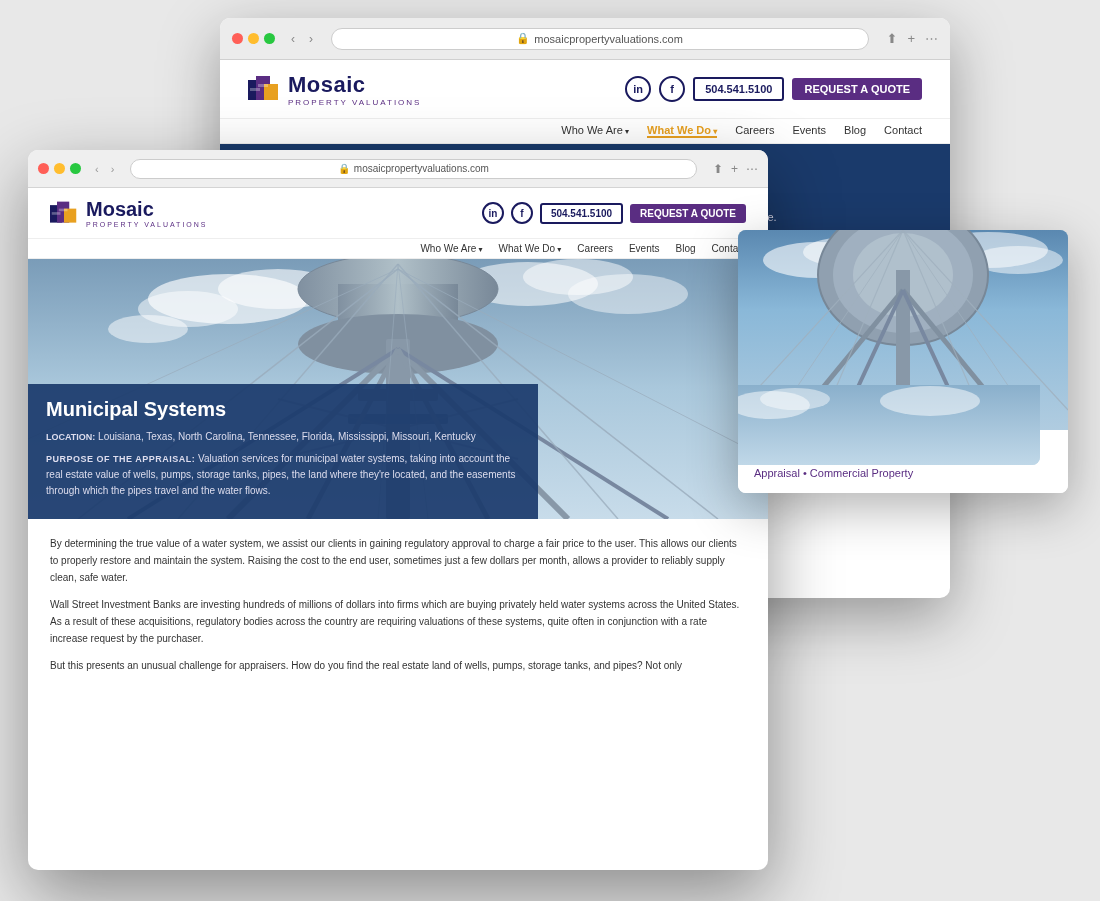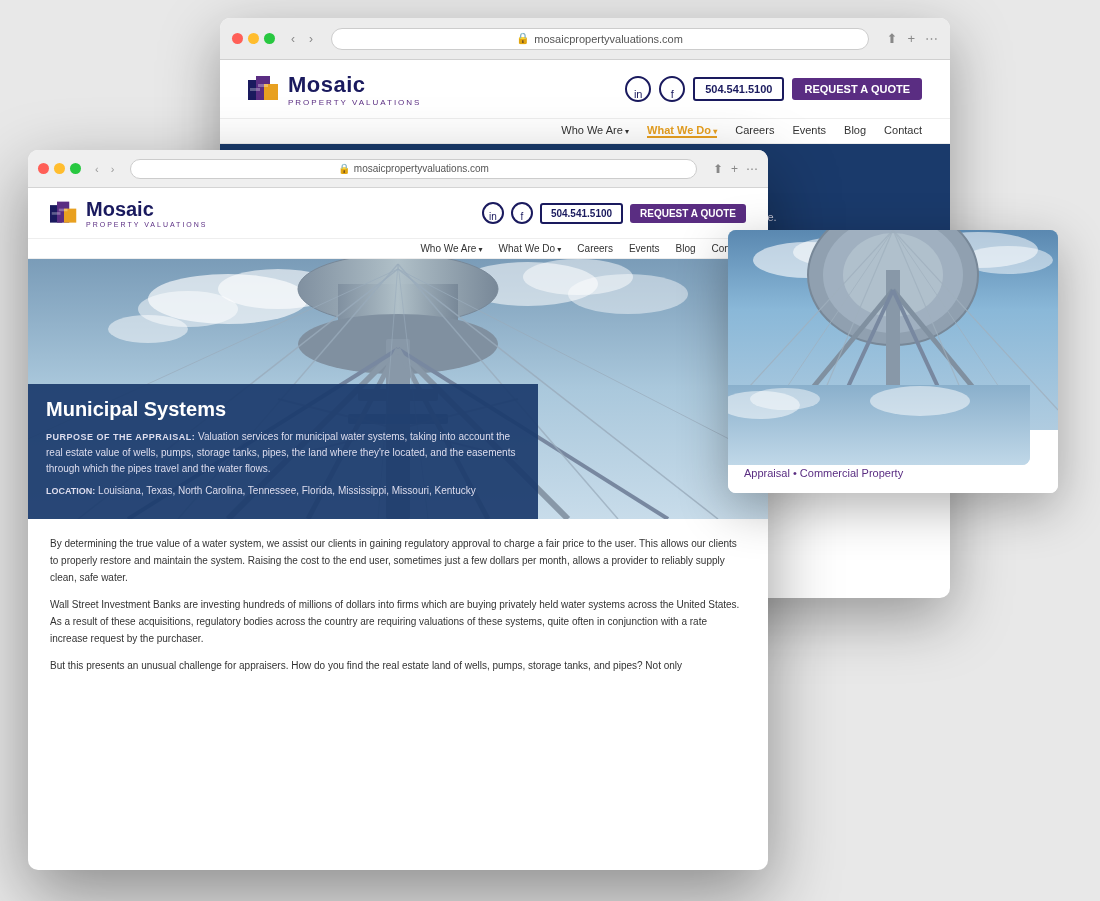--- a/index.html
+++ b/index.html
@@ -102,24 +102,24 @@
     }
     .back-header-right {
       display: flex;
       align-items: center;
       gap: 8px;
     }
     .social-btn {
       width: 26px; height: 26px;
       border-radius: 50%;
       border: 2px solid #1a1a5e;
-      display: flex; align-items: flex-end; justify-content: center;
+      display: flex; align-items: center; justify-content: center;
       color: #1a1a5e;
       font-size: 11px;
-      font-weight: 400;
+      font-weight: 700;
       cursor: pointer;
     }
     .phone-btn-back {
       border: 2px solid #1a1a5e;
       color: #1a1a5e;
       padding: 4px 10px;
       border-radius: 3px;
       font-size: 11px;
       font-weight: 600;
       cursor: pointer;
@@ -353,21 +353,21 @@
       font-size: 10px;
       line-height: 1.7;
       color: #333;
       margin-bottom: 10px;
     }
 
     
     .muni-card {
       position: absolute;
       top: 230px;
-      right: 42px;
+      right: 32px;
       width: 330px;
       background: #fff;
       border-radius: 8px;
       box-shadow: 0 15px 50px rgba(0,0,0,0.3);
       overflow: hidden;
     }
     .muni-card-img {
       width: 100%;
       height: 200px;
       background: linear-gradient(180deg, #8ab0c8 0%, #b0cde0 40%, #c8dcea 70%, #90a8bc 100%);
@@ -602,26 +602,26 @@
       <line x1="370" y1="5" x2="350" y2="260" stroke="#9aacbc" stroke-width="1" opacity="0.6"></line>
       <line x1="370" y1="5" x2="400" y2="260" stroke="#9aacbc" stroke-width="1" opacity="0.6"></line>
 
       <line x1="250" y1="140" x2="490" y2="200" stroke="#8898a8" stroke-width="2" opacity="0.7"></line>
       <line x1="490" y1="140" x2="250" y2="200" stroke="#8898a8" stroke-width="2" opacity="0.7"></line>
     </svg>
 
     <div class="front-hero-overlay">
       <h2>Municipal Systems</h2>
       <p>
+        <span class="location-label">LOCATION:</span>
+        <span class="location-val">Louisiana, Texas, North Carolina, Tennessee, Florida, Mississippi, Missouri, Kentucky</span>
+      </p>
+      <p>
         <span class="label">PURPOSE OF THE APPRAISAL:</span>
         <span>Valuation services for municipal water systems, taking into account the real estate value of wells, pumps, storage tanks, pipes, the land where they're located, and the easements through which the pipes travel and the water flows.</span>
-      </p>
-      <p>
-        <span class="location-label">LOCATION:</span>
-        <span class="location-val">Louisiana, Texas, North Carolina, Tennessee, Florida, Mississippi, Missouri, Kentucky</span>
       </p>
     </div>
   </div>
 
   <div class="front-body">
     <p>By determining the true value of a water system, we assist our clients in gaining regulatory approval to charge a fair price to the user. This allows our clients to properly restore and maintain the system. Raising the cost to the end user, sometimes just a few dollars per month, allows a provider to reliably supply clean, safe water.</p>
     <p>Wall Street Investment Banks are investing hundreds of millions of dollars into firms which are buying privately held water systems across the United States. As a result of these acquisitions, regulatory bodies across the country are requiring valuations of these systems, quite often in conjunction with a rate increase request by the purchaser.</p>
     <p>But this presents an unusual challenge for appraisers. How do you find the real estate land of wells, pumps, storage tanks, and pipes? Not only</p>
   </div>
 </div>

